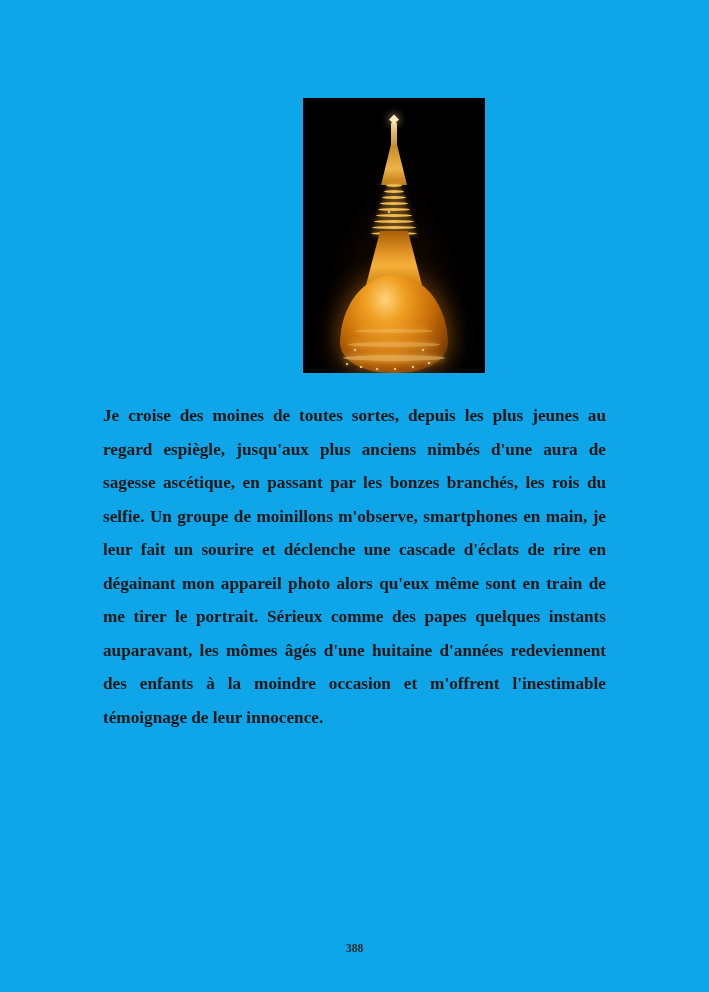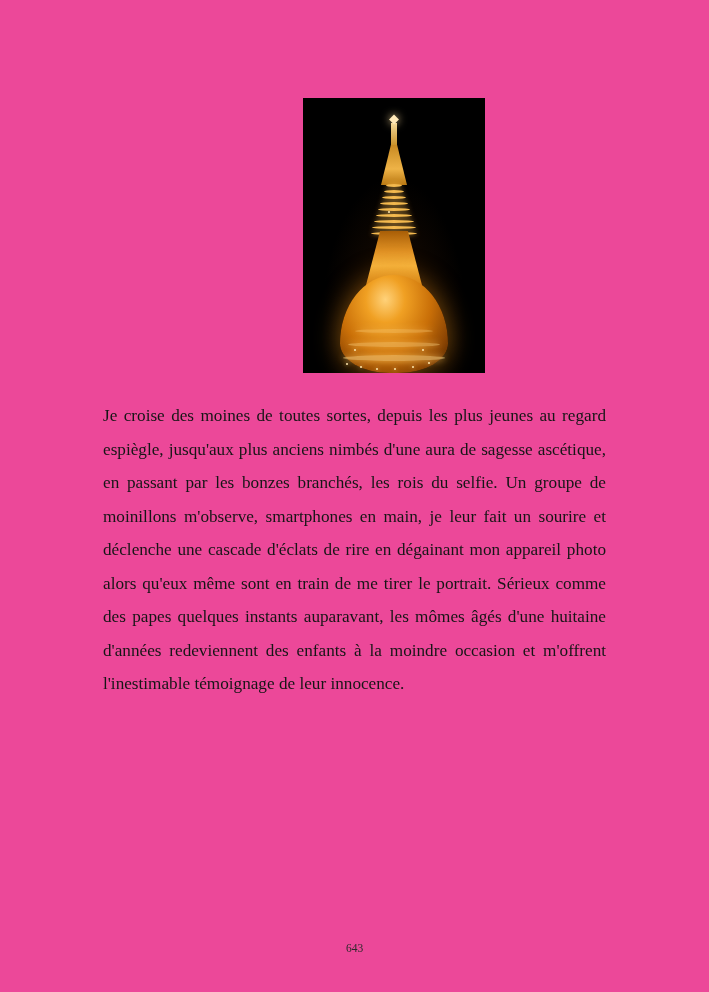--- a/index.html
+++ b/index.html
@@ -12,21 +12,22 @@
     height: 992px;
     position: relative;
     font-family: "Liberation Serif", serif;
     color: #1a1a1a;
     overflow: hidden;
   }
 
   .page {
     position: absolute;
     inset: 0;
-    background: #ec4899;
+    background: #0ea5e9;
+    font-weight: bold;
   }
 
   
   .figure {
     position: absolute;
     left: 263px;
     top: 82px;
     width: 182px;
     height: 275px;
     background: #000000;
@@ -222,15 +223,15 @@
       <div class="lamp" style="left:20px;  bottom:22px;"></div>
       <div class="lamp" style="left:88px;  bottom:22px;"></div>
       <div class="lamp" style="left:54px;  bottom:160px;"></div>
     </div>
   </figure>
 
   <div class="body-text">
     <p>Je croise des moines de toutes sortes, depuis les plus jeunes au regard espiègle, jusqu'aux plus anciens nimbés d'une aura de sagesse ascétique, en passant par les bonzes branchés, les rois du selfie. Un groupe de moinillons m'observe, smartphones en main, je leur fait un sourire et déclenche une cascade d'éclats de rire en dégainant mon appareil photo alors qu'eux même sont en train de me tirer le portrait. Sérieux comme des papes quelques instants auparavant, les mômes âgés d'une huitaine d'années redeviennent des enfants à la moindre occasion et m'offrent l'inestimable témoignage de leur innocence.</p>
   </div>
 
-  <div class="page-number">643</div>
+  <div class="page-number">388</div>
 
 </div>
 
 </body></html>

